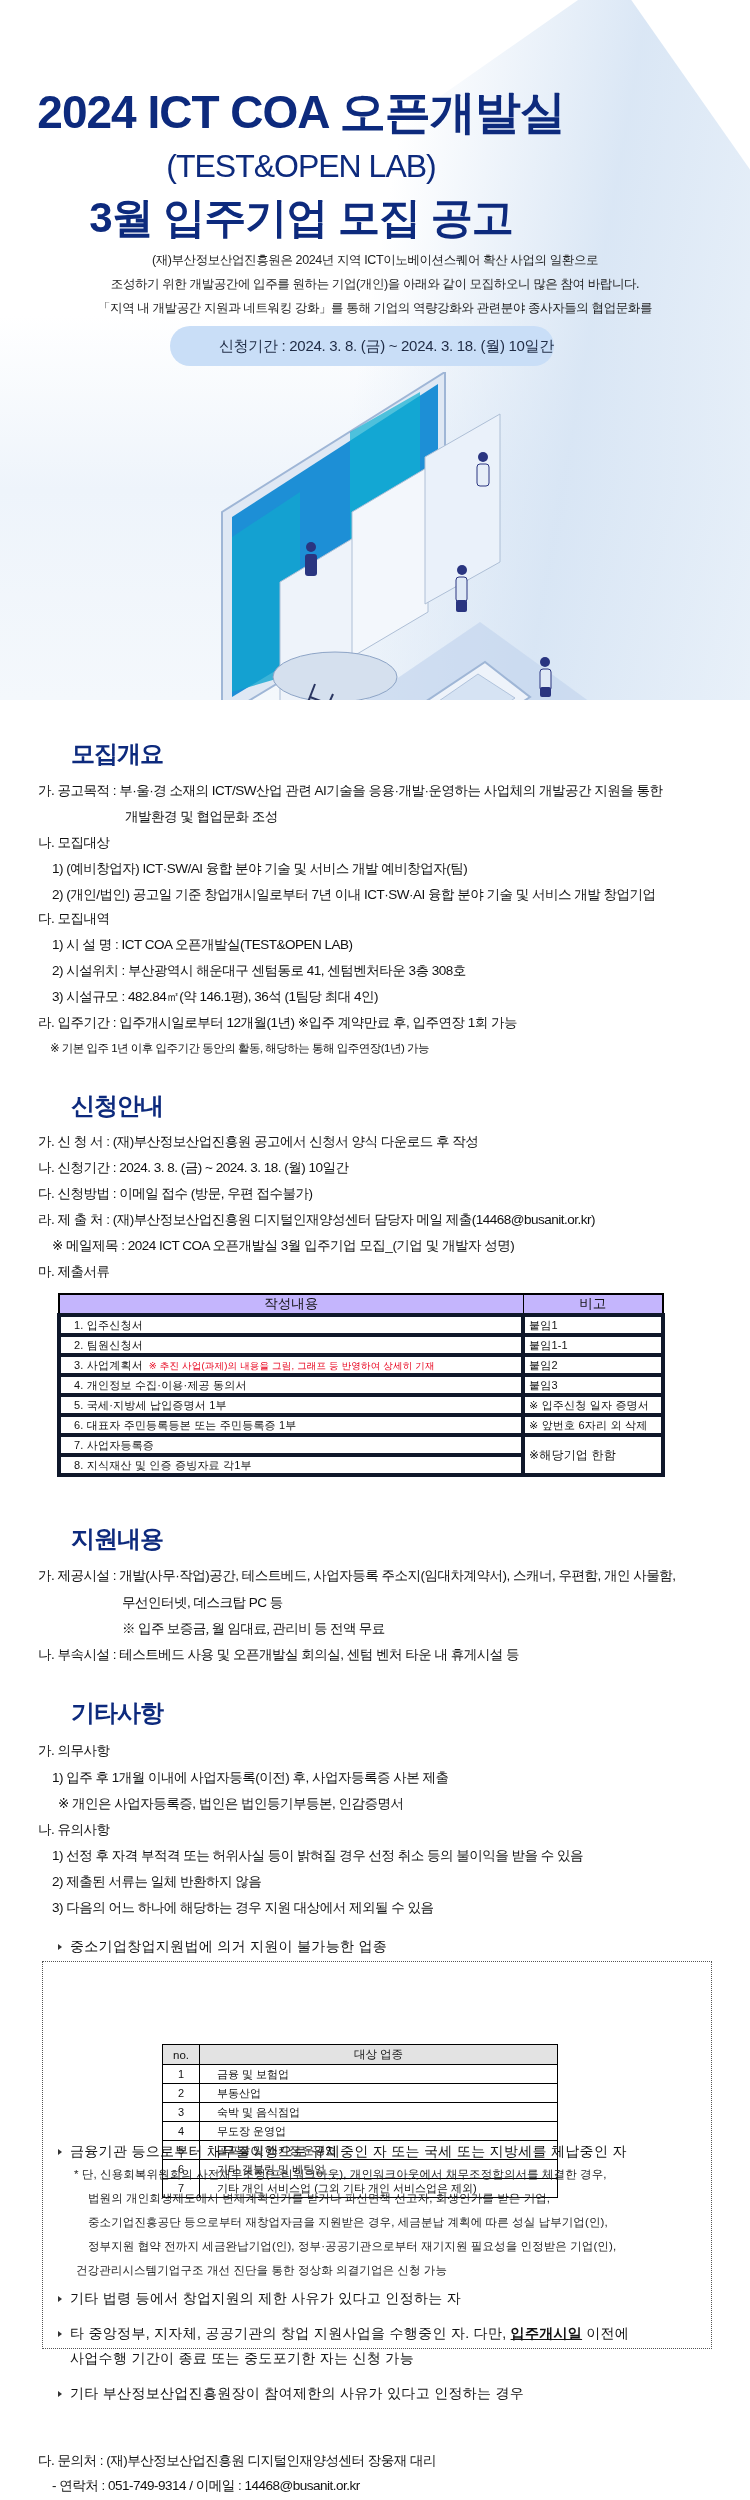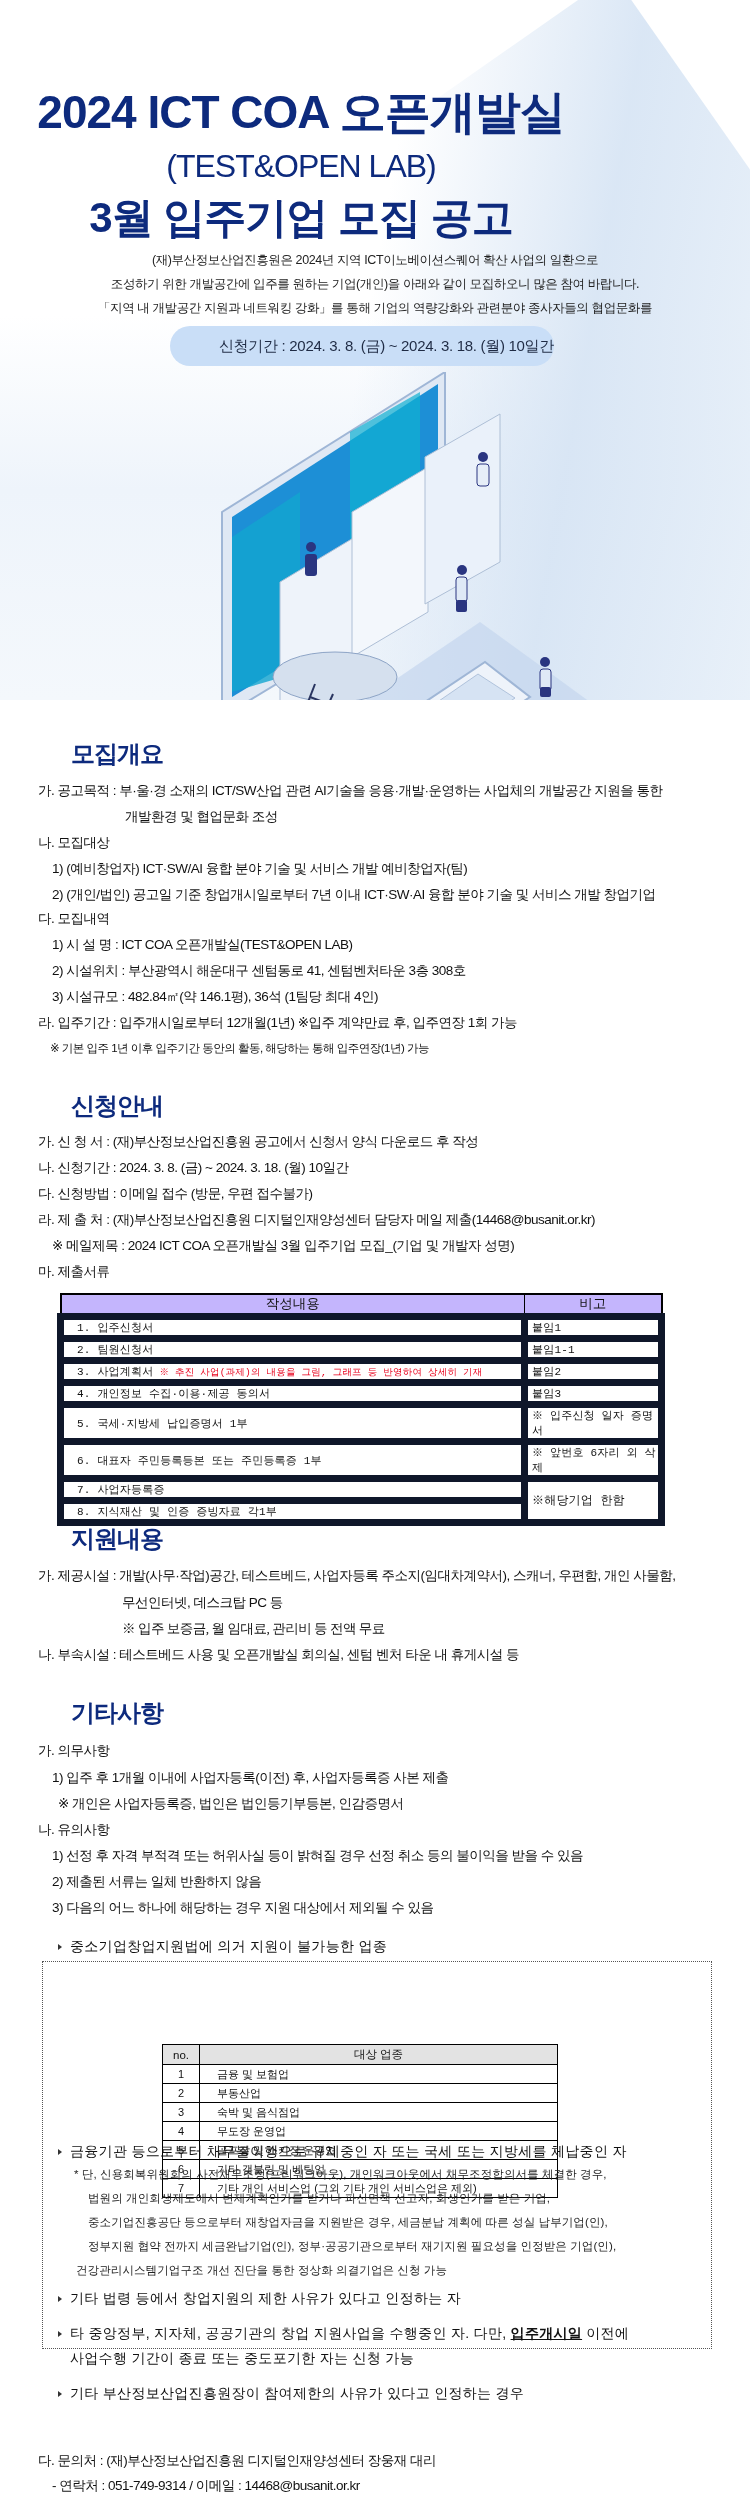--- a/index.html
+++ b/index.html
@@ -24,21 +24,21 @@
   .illus { position: absolute; left: 0; top: 372px; width: 750px; height: 330px; }
 
   
   .section-title { position: absolute; left: 38px; font-size: 24px; font-weight: bold; color: #0d2a7d; letter-spacing: -1px; margin-left: 33px; }
   .line { position: absolute; font-size: 13.5px; color: #111; white-space: nowrap; letter-spacing: -0.5px; }
   .small { font-size: 11.5px; }
 
   
   .doc-table { position: absolute; left: 57px; top: 1293px; width: 608px; border-collapse: collapse; border: 2px solid #000; font-size: 11px; }
   .doc-table th { background: #c4b5fd; border: 1px solid #000; height: 20px; font-size: 13.5px; font-weight: normal; text-align: center; }
-  .doc-table td { border: 7px solid #0f172a; height: 20px; padding-left: 13px; font-size: 11px; letter-spacing: 0.2px; font-family: Liberation Mono, monospace; }
+  .doc-table td { border: 4px solid #0f172a; height: 20px; padding-left: 13px; font-size: 11px; letter-spacing: 0.2px; }
   .doc-table td.note { padding-left: 4px; }
   .doc-table .red { color: #e8001c; font-size: 9.5px; margin-left: 6px; }
   .doc-table .c1 { width: 464px; }
 
   
   .dot-box { position: absolute; left: 42px; top: 1961px; width: 670px; height: 388px; border: 1.5px dotted #555; }
   .bullet { position: absolute; font-size: 14px; color: #111; white-space: nowrap; letter-spacing: 0.3px; }
   .bullet .tri { display: inline-block; width: 0; height: 0; border-top: 3px solid transparent; border-bottom: 3px solid transparent; border-left: 4px solid #333; margin-right: 8px; vertical-align: middle; }
   .note-line { position: absolute; font-size: 11.5px; color: #222; white-space: nowrap; letter-spacing: 0.1px; }
   .ind-table { position: absolute; left: 162px; top: 2044px; width: 396px; border-collapse: collapse; border: 1.5px solid #000; font-size: 11px; }

